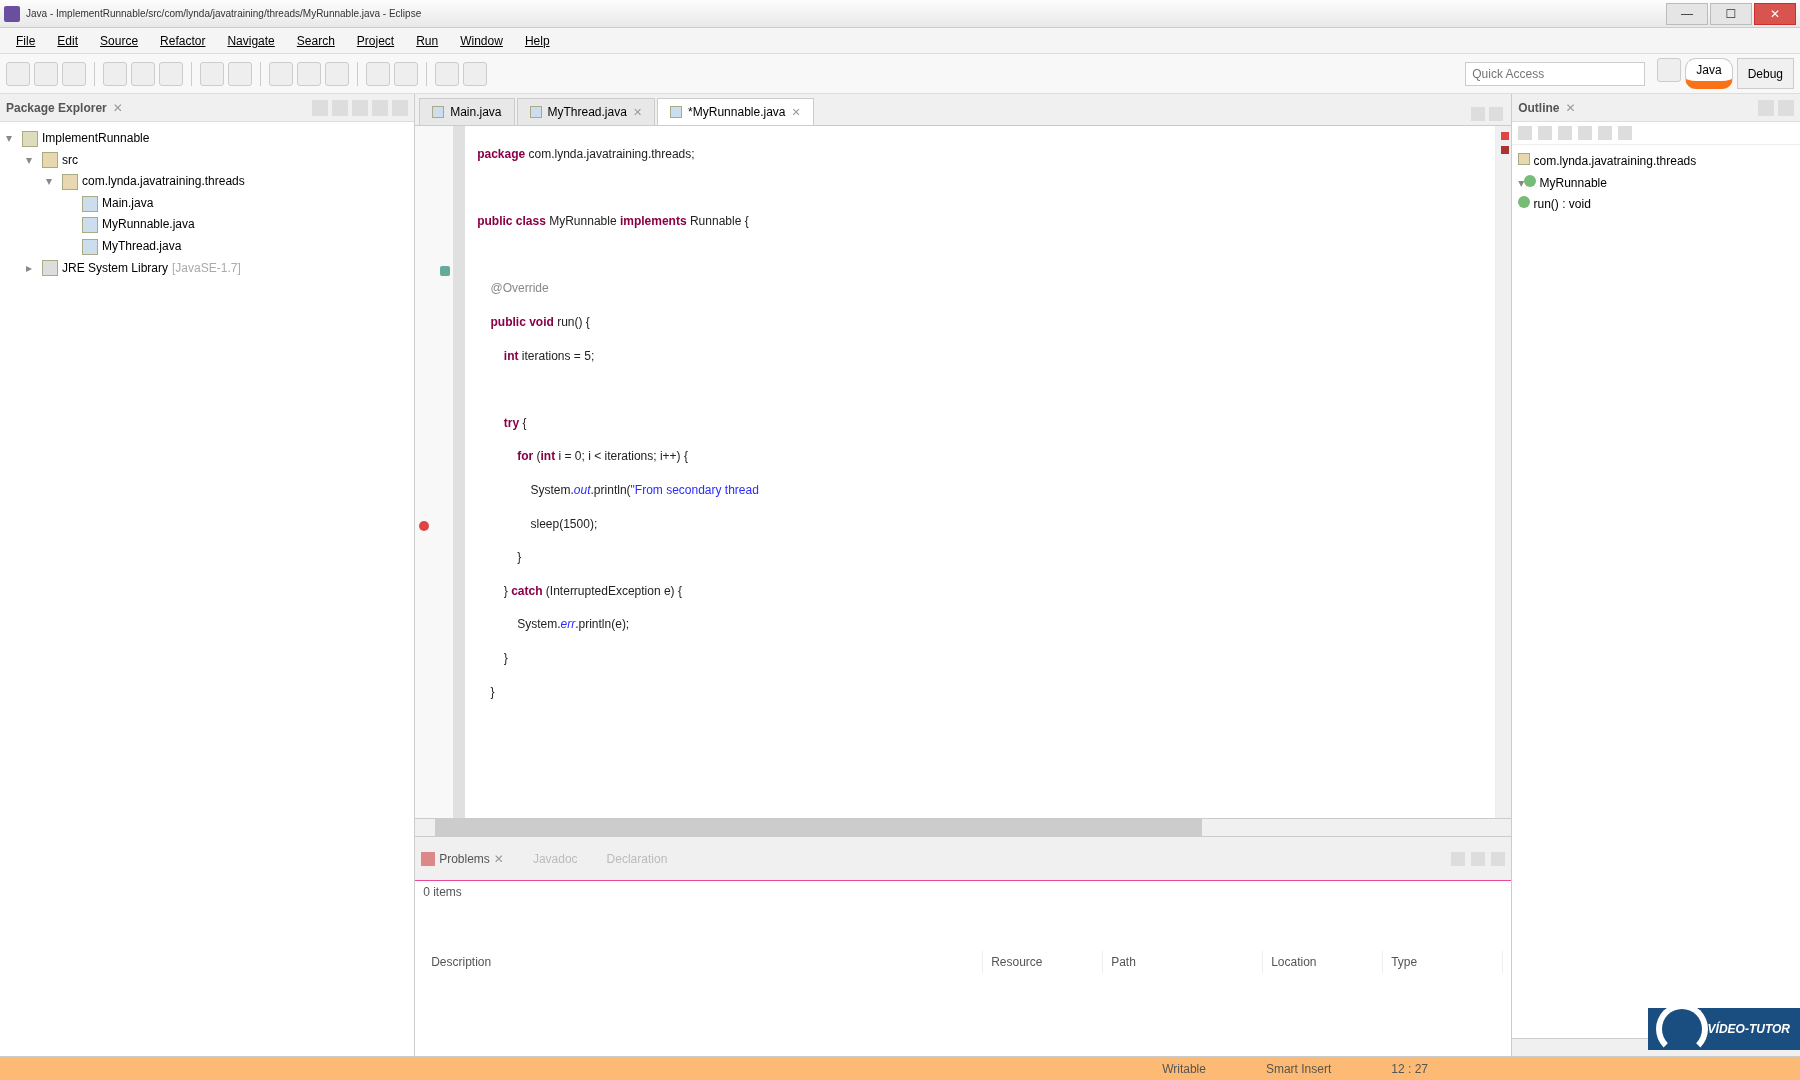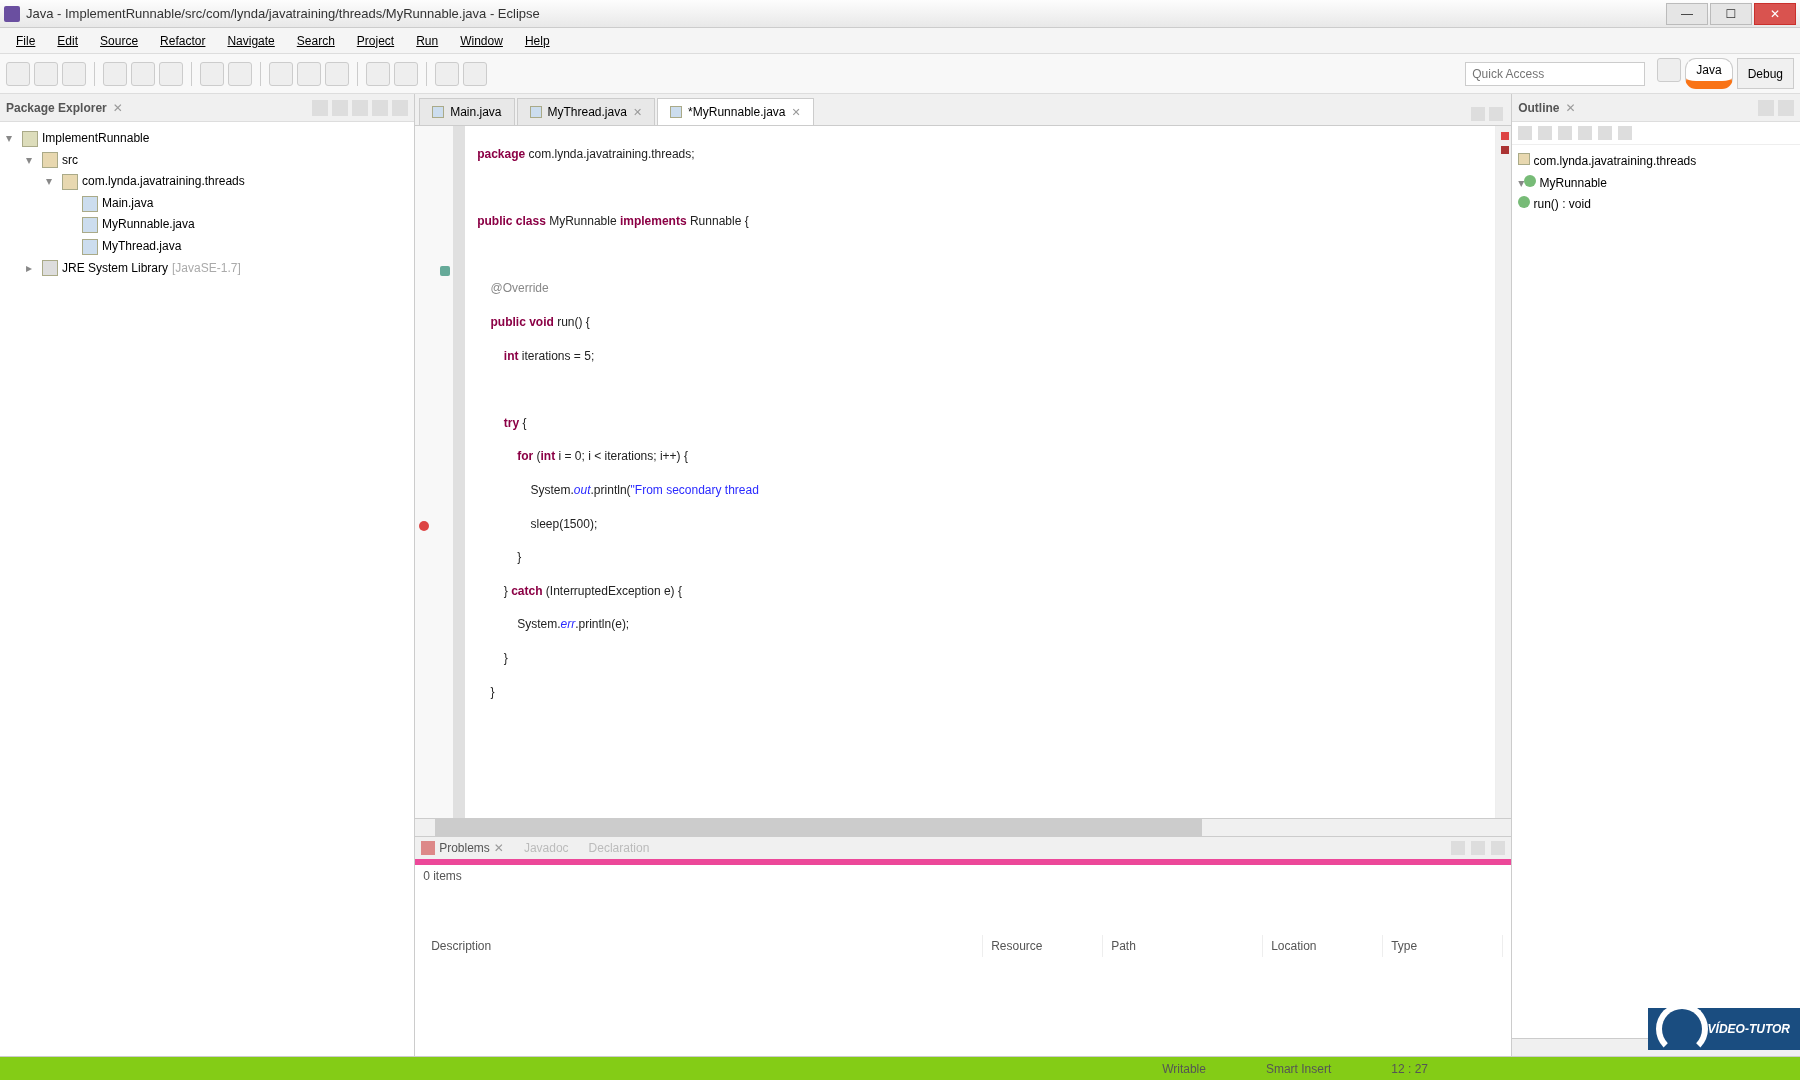--- a/index.html
+++ b/index.html
@@ -1,19 +1,19 @@
 <!DOCTYPE html>
 <html><head>
 <meta charset="utf-8">
 <style>
 * { box-sizing: border-box; margin: 0; padding: 0; font-family: Tahoma, sans-serif; font-size: 12px; }
 body { background: #f0f0f0; width: 1800px; height: 1080px; overflow: hidden; }
 .titlebar { height: 28px; background: linear-gradient(#fdfdfd,#e8e8e8); display:flex; align-items:center; padding:0 4px; border-bottom:1px solid #ccc; }
 .titlebar .icon { width:16px; height:16px; background:#6a4fa0; border-radius:2px; margin-right:6px; }
-.titlebar .title { flex:1; color:#333; font-size:13px; }
+.titlebar .title { flex:1; color:#333; font-size:10px; }
 .winbtns { display:flex; gap:2px; }
 .winbtns .wb { width:42px; height:22px; background:#e5e5e5; border:1px solid #bbb; display:flex; align-items:center; justify-content:center; color:#333; }
 .winbtns .close { background:#d9534f; color:#fff; border-color:#c9302c; }
 .menubar { height:26px; background:#f5f5f5; border-bottom:1px solid #ddd; display:flex; align-items:center; padding:0 6px; gap:2px;text-decoration:underline; }
 .menubar .m { padding:4px 10px; cursor:default; }
 .toolbar { height:40px; background:#f8f8f8; border-bottom:1px solid #ddd; display:flex; align-items:center; padding:0 6px; gap:4px; }
 .tb-btn { width:24px; height:24px; background:#eee; border:1px solid #ccc; border-radius:3px; }
 .tb-sep { width:1px; height:24px; background:#ccc; margin:0 4px; }
 .qa { margin-left:auto; width:180px; height:24px; border:1px solid #ccc; padding:2px 6px; color:#999; background:#fff; }
 .persp { display:flex; gap:4px; margin-left:8px; }
@@ -50,26 +50,26 @@
 .ann { color:#888; }
 .str { color:#2a2aff; }
 .fld { color:#2a2aff; font-style:italic; }
 .ovmark { width:16px; background:#f0f0f0; border-left:1px solid #eee; position:relative; }
 .ovmark .em { position:absolute; right:2px; width:8px; height:8px; background:#d44; }
 .scrollh { height:18px; background:#f0f0f0; border-top:1px solid #ccc; display:flex; }
 .scrollh .thumb { height:100%; background:#ccc; margin-left:20px; width:70%; }
 .right { width:320px; border-left:1px solid #ccc; background:#fff; display:flex; flex-direction:column; }
 .outline { padding:6px; font-size:13px; line-height:1.8; }
 .bottom { height:220px; border-top:1px solid #ccc; background:#fff; display:flex; flex-direction:column; }
-.bottabs { height:28px; background:#f0f0f0; border-bottom:6px solid #ec4899; display:flex; align-items:center; padding:0 6px; gap:20px; }
+.bottabs { height:44px; background:#f0f0f0; border-bottom:1px solid #ec4899; display:flex; align-items:center; padding:0 6px; gap:29px; }
 .bottabs .bt { display:flex; align-items:center; gap:4px; color:#555; }
 .bottabs .bt.dim { color:#bbb;align-items:center; }
 .probhdr { display:flex; padding:4px 8px; color:#555;margin-top:44px; }
 .probhdr .col { padding:4px 8px; border-right:1px solid #eee; }
-.statusbar { height:24px; background:#84cc16; border-top:1px solid #ccc; display:flex; align-items:center; padding:0 12px; gap:60px; font-size:13px; color:#555; }
+.statusbar { height:24px; background:#fdba74; border-top:1px solid #ccc; display:flex; align-items:center; padding:0 12px; gap:60px; font-size:13px; color:#555; }
 .statusbar .sp { margin-left:auto; }
 .watermark { position:fixed; right:0; bottom:30px; background:#1a4d80; color:#fff; font-weight:bold; font-size:26px; padding:14px 10px 14px 60px; font-style:italic; display:flex; align-items:center; }
 .watermark::before { content:""; position:absolute; left:8px; width:40px; height:40px; border:6px solid #fff; border-radius:50%; border-bottom-color:transparent; }
 </style>
 </head>
 <body>
 
 <div class="titlebar">
   <span class="icon"></span>
   <span class="title">Java - ImplementRunnable/src/com/lynda/javatraining/threads/MyRunnable.java - Eclipse</span>

